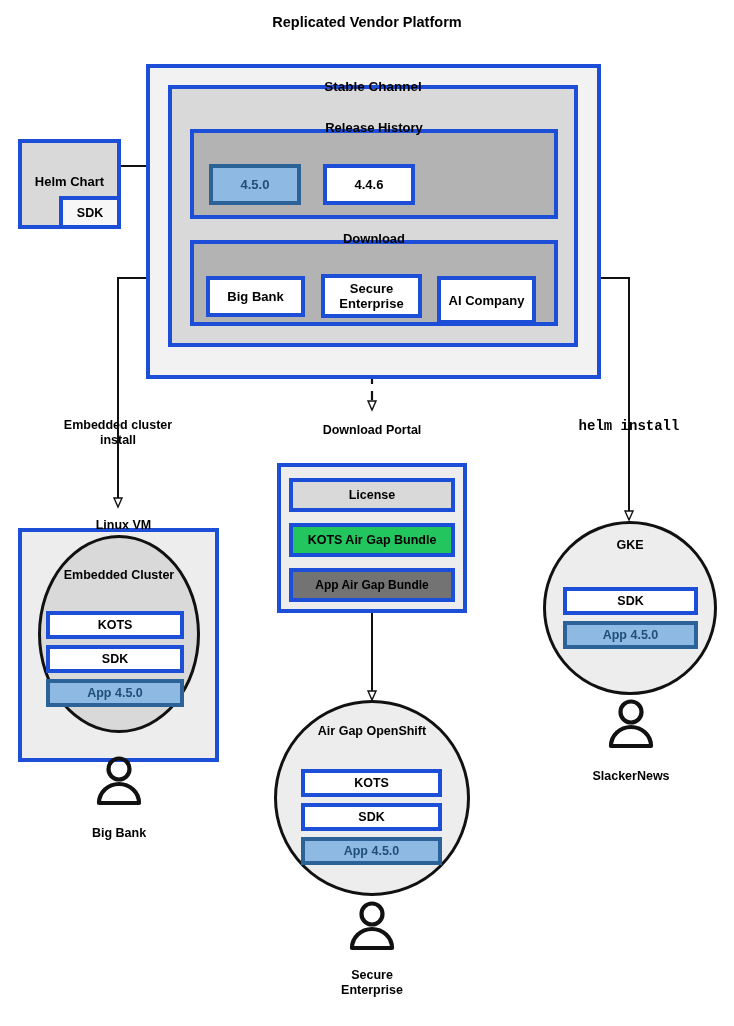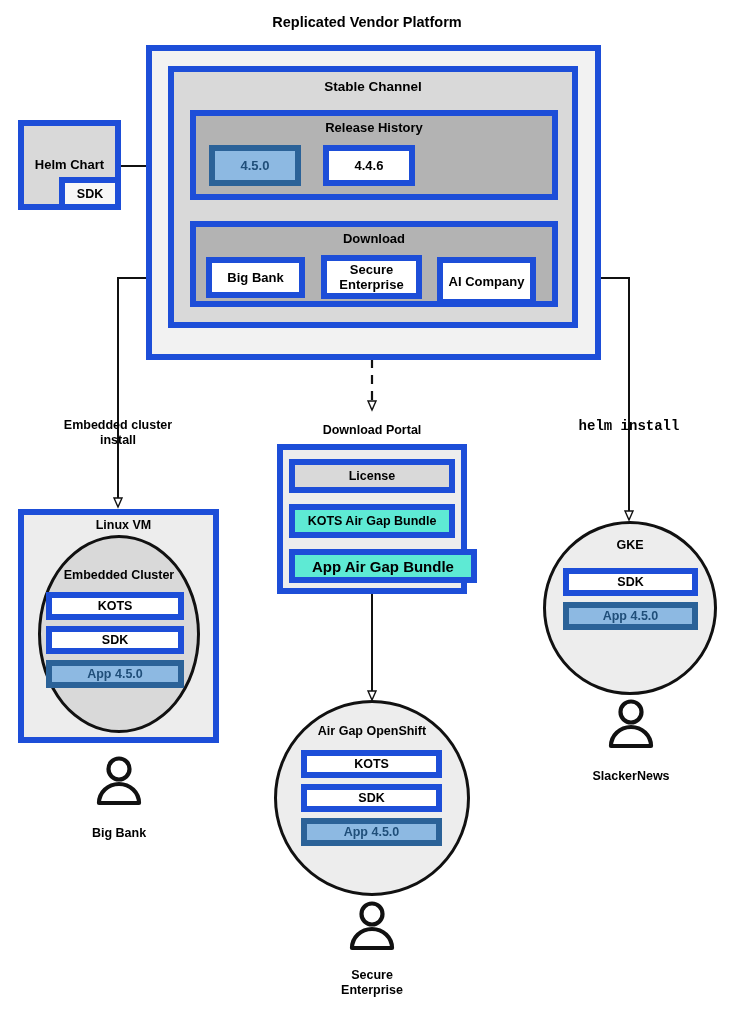--- a/index.html
+++ b/index.html
@@ -14,27 +14,28 @@
     position: relative;
     width: 734px;
     height: 1026px;
     background: #ffffff;
     overflow: hidden;
     border-radius: 29px;
   }
   .box {
     position: absolute;
     box-sizing: border-box;
-    border: 6px solid #1d4ed8;
+    border: 4px solid #1d4ed8;
     display: flex;
     align-items: center;
     justify-content: center;
     text-align: center;
     font-weight: bold;
     color: #000000;
+    margin-top: 19px;
   }
   .label {
     position: absolute;
     text-align: center;
     font-weight: bold;
     color: #000000;
     line-height: 1.22;
     white-space: pre-line;
   }
   .mono {
@@ -135,22 +136,22 @@
   <svg class="person" style="left:92px; top:755px;" width="54" height="54" viewBox="0 0 54 54">
     <circle cx="27" cy="14" r="10.5" fill="none" stroke="#111111" stroke-width="4.2"></circle>
     <path d="M7,48 a20,19 0 0 1 40,0 z" fill="none" stroke="#111111" stroke-width="4.2" stroke-linejoin="round"></path>
   </svg>
   <div class="label" style="left:38px; top:826px; width:162px; font-size:12.5px;">Big Bank</div>
 
   <div class="label" style="left:277px; top:423px; width:190px; font-size:12.5px;">Download Portal</div>
   <div class="box" style="left:277px; top:444px; width:190px; height:150px; background:#ededed;"></div>
 
   <div class="box" style="left:289px; top:459px; width:166px; height:34px; background:#d9d9d9; font-size:12.5px;">License</div>
-  <div class="box" style="left:289px; top:504px; width:166px; height:34px; background:#5eead4; font-size:12.5px;">KOTS Air Gap Bundle</div>
-  <div class="box" style="left:289px; top:549px; width:188px; height:34px; background:#5eead4; font-size:15px;">App Air Gap Bundle</div>
+  <div class="box" style="left:289px; top:504px; width:166px; height:34px; background:#22c55e; font-size:12.5px;">KOTS Air Gap Bundle</div>
+  <div class="box" style="left:289px; top:549px; width:166px; height:34px; background:#737373; font-size:12px;">App Air Gap Bundle</div>
 
 
   <div class="circle" style="left:274px; top:700px; width:196px; height:196px; background:#ededed;"></div>
   <div class="label" style="left:274px; top:724px; width:196px; font-size:12.5px;">Air Gap OpenShift</div>
 
   <div class="box" style="left:301px; top:750px; width:141px; height:28px; background:#ffffff; font-size:12.5px;">KOTS</div>
   <div class="box" style="left:301px; top:784px; width:141px; height:28px; background:#ffffff; font-size:12.5px;">SDK</div>
   <div class="box" style="left:301px; top:818px; width:141px; height:28px;
               background:#8db9e2; border-color:#2b6298; color:#1f4e79; font-size:12.5px;">App 4.5.0</div>
 

